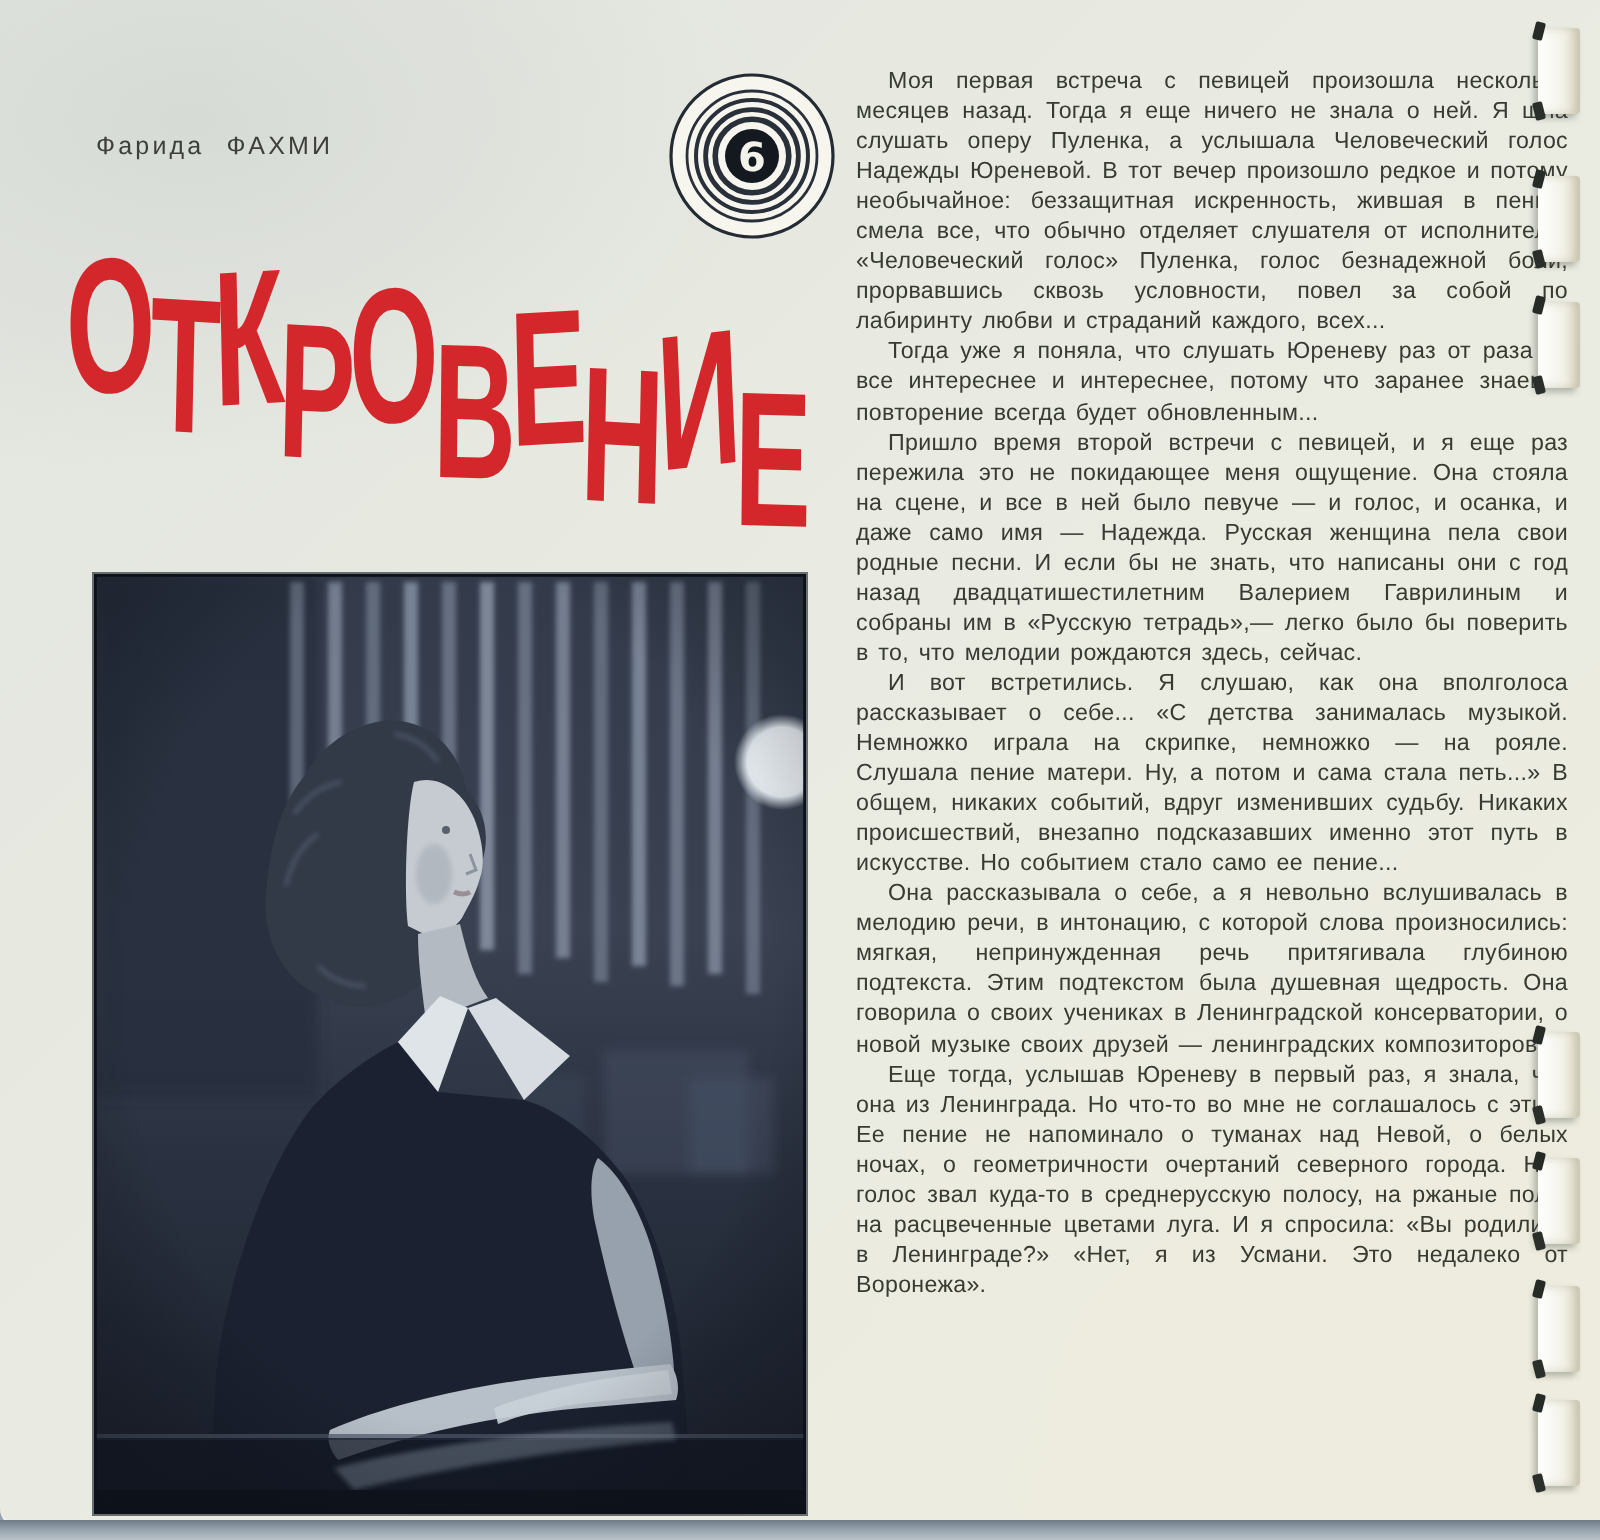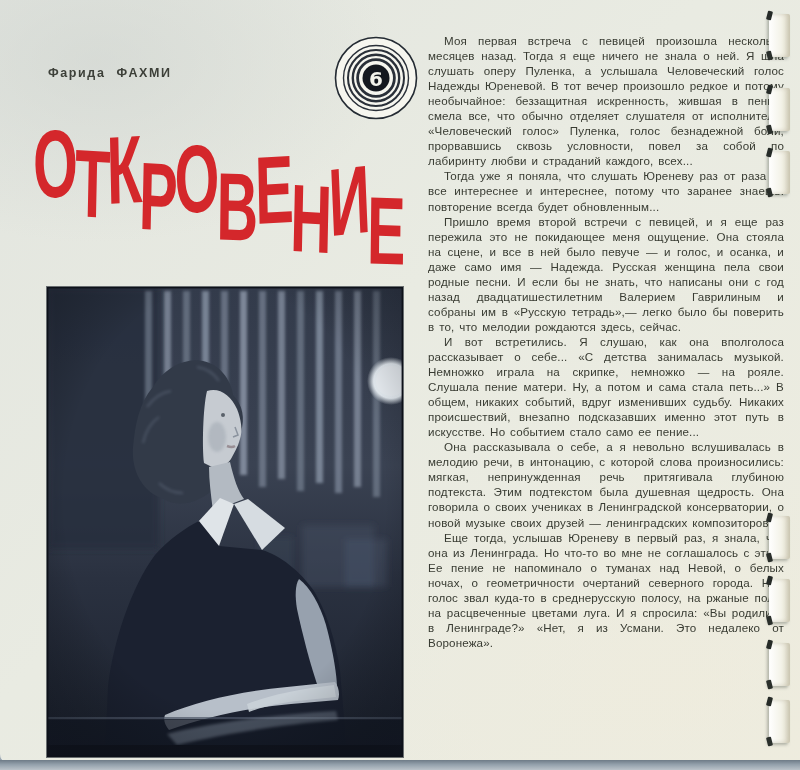--- a/index.html
+++ b/index.html
@@ -19,21 +19,21 @@
     border-bottom-left-radius:10px;
   }
   .page-bottom-edge{
     position:absolute;left:0;bottom:0;width:800px;height:10px;
     background:linear-gradient(180deg,#6e7b87 0%,#93a0ab 45%,#bac2c9 100%);
   }
   
   .author{
     position:absolute;left:48px;top:66px;
     font-size:12.5px;letter-spacing:1.6px;word-spacing:6px;
-    color:#3d4039;font-weight:700;
+    color:#3d4039;font-weight:400;
   }
   
   .logo{position:absolute;left:333px;top:35px;width:86px;height:86px;}
   
   .title{
     position:absolute;left:33px;top:116px;white-space:nowrap;
     transform:scaleX(.60);transform-origin:0 0;
     color:#d4272b;font-weight:700;font-size:96px;line-height:1;
     font-family:"Liberation Sans",sans-serif;
   }

